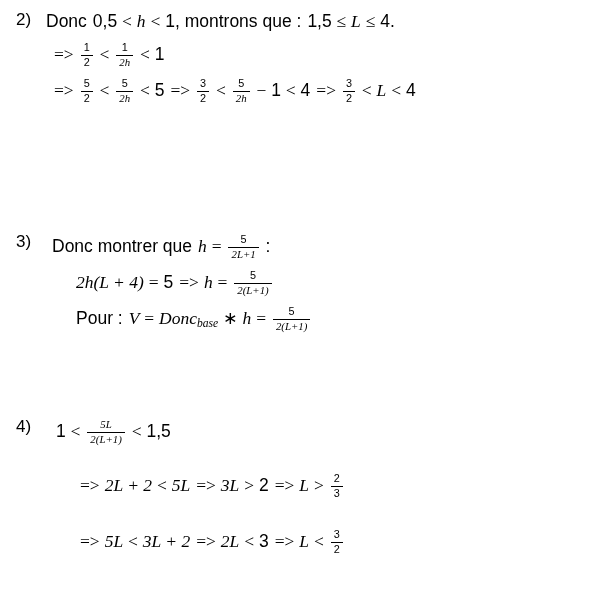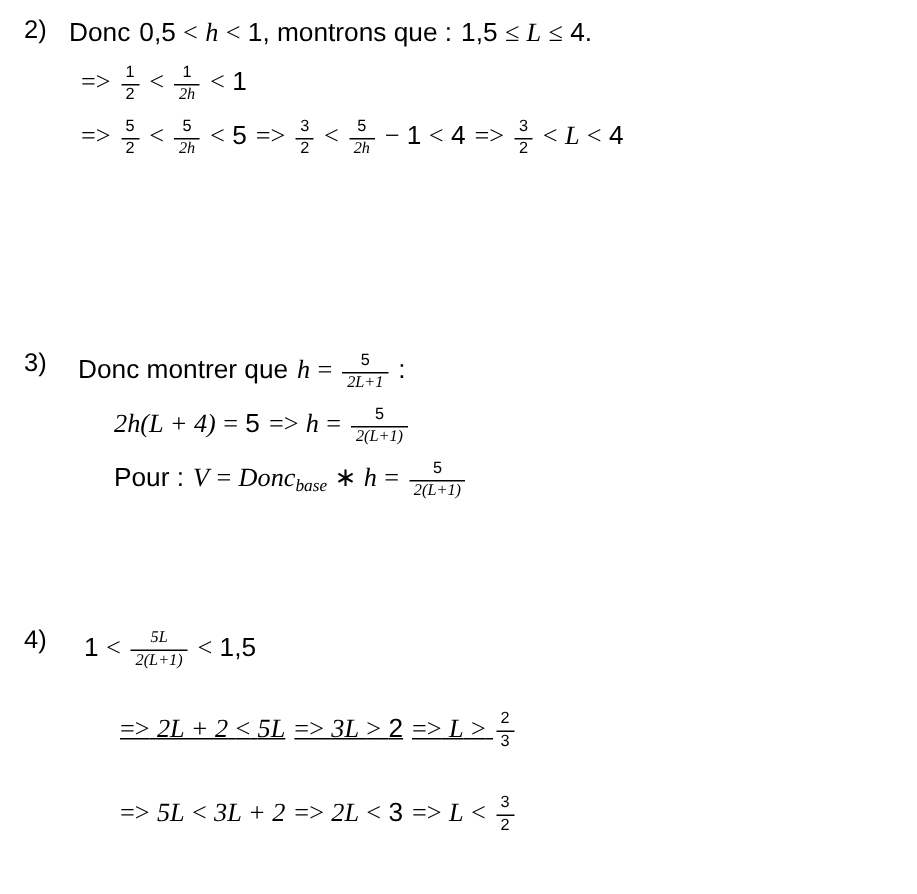--- a/index.html
+++ b/index.html
@@ -241,21 +241,21 @@
         <span class="mathop">&lt;</span>
         <span class="frac">
           <span class="top mathvar">5L</span>
           <span class="bar"></span>
           <span class="bot mathvar">2(L+1)</span>
         </span>
         <span class="mathop">&lt;</span>
         <span class="num">1,5</span>
       </div>
 
-      <div class="line tall" style="padding-left:24px; margin-top:18px;text-decoration:underline;">
+      <div class="line tall" style="padding-left:24px; margin-top:18px;">
         <span class="mathop">=&gt;</span>
         <span class="mathvar">2L + 2</span>
         <span class="mathop">&lt;</span>
         <span class="mathvar">5L</span><span class="gap-sm"></span><span class="mathop">=&gt;</span>
         <span class="mathvar">3L</span>
         <span class="mathop">&gt;</span>
         <span class="num">2</span><span class="gap-sm"></span><span class="mathop">=&gt;</span>
         <span class="mathvar">L</span>
         <span class="mathop">&gt;</span>
         <span class="frac">

